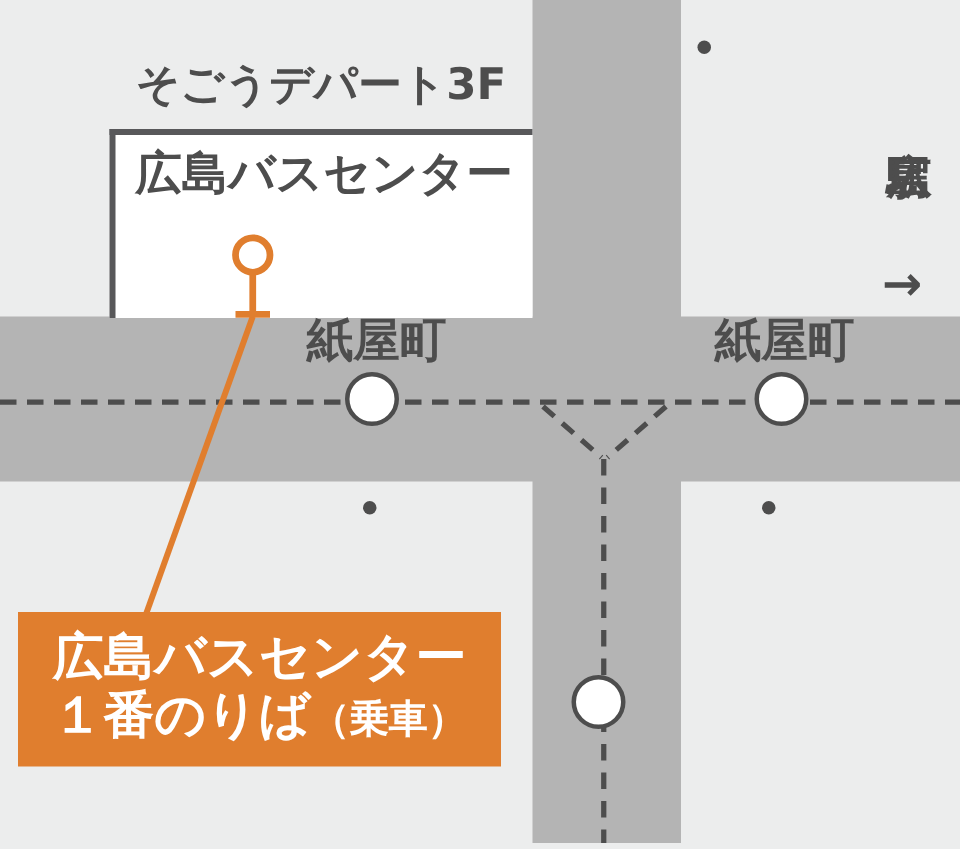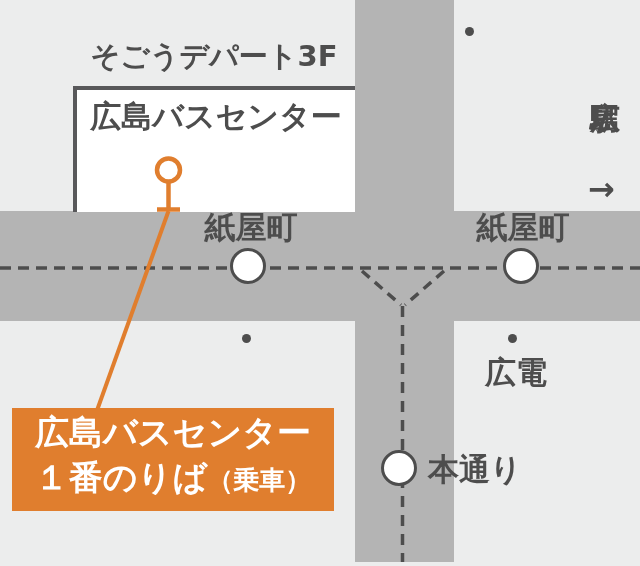--- a/index.html
+++ b/index.html
@@ -44,21 +44,21 @@
   }
   .callout{
     background:#E07E2E;
     color:#FFFFFF;
     display:flex;flex-direction:column;
     align-items:center;justify-content:center;
     font-weight:700;
     z-index:6;
   }
   .callout .l1{font-size:34px;line-height:38px;}
-  .callout .l2{font-size:34px;line-height:52px;}
+  .callout .l2{font-size:34px;line-height:40px;}
   .callout .paren{font-size:26px;}
 </style>
 </head>
 <body>
 
 <div class="stage">
 
   <div class="abs road" style="left:355px;top:0;width:99px;height:562px;"></div>
   <div class="abs road" style="left:0;top:211px;width:640px;height:110px;"></div>
 
@@ -88,25 +88,23 @@
   <div class="abs label center z6" style="left:200px;top:210px;width:102px;font-size:31px;">紙屋町</div>
   <div class="abs station-circle z6" style="left:230px;top:248px;"></div>
 
   <div class="abs label center z6" style="left:472px;top:210px;width:102px;font-size:31px;">紙屋町</div>
   <div class="abs station-circle z6" style="left:503px;top:248px;"></div>
 
   <div class="abs dot z6" style="left:242px;top:334px;"></div>
 
   <div class="abs dot z6" style="left:508px;top:334px;"></div>
   <div class="abs label center z6" style="left:466px;top:355px;width:100px;font-size:31px;line-height:35px;">
-    <div>広電</div>
   </div>
 
   <div class="abs station-circle z6" style="left:381px;top:450px;"></div>
-  <div class="abs label z6" style="left:428px;top:452px;font-size:31px;">本通り</div>
 
 
   <div class="abs callout" style="left:12px;top:408px;width:322px;height:103px;">
     <div class="l1">広島バスセンター</div>
     <div class="l2">
       <span>１番のりば</span><span class="paren">（乗車）</span>
     </div>
   </div>
 
 </div>

